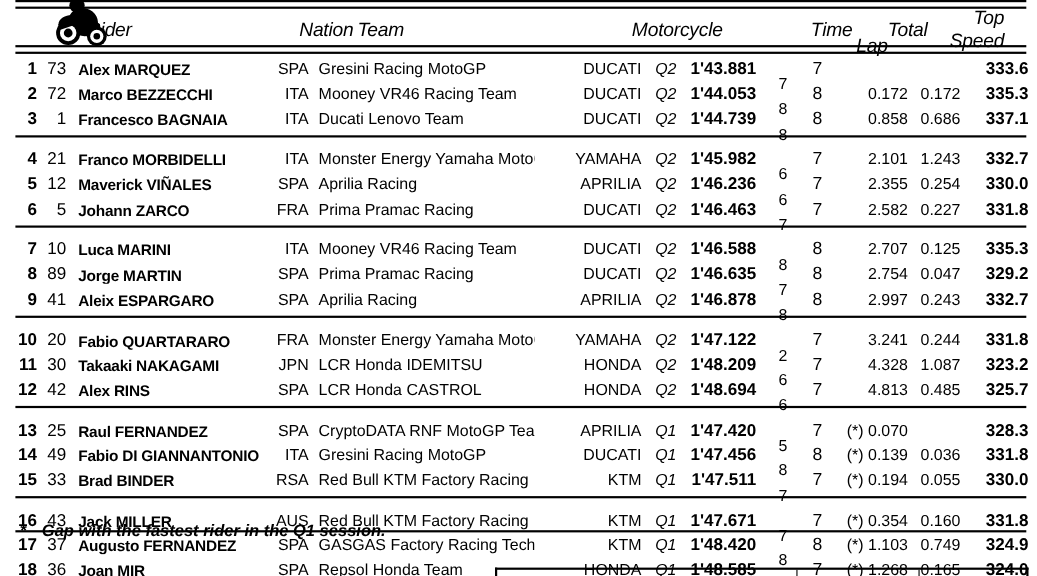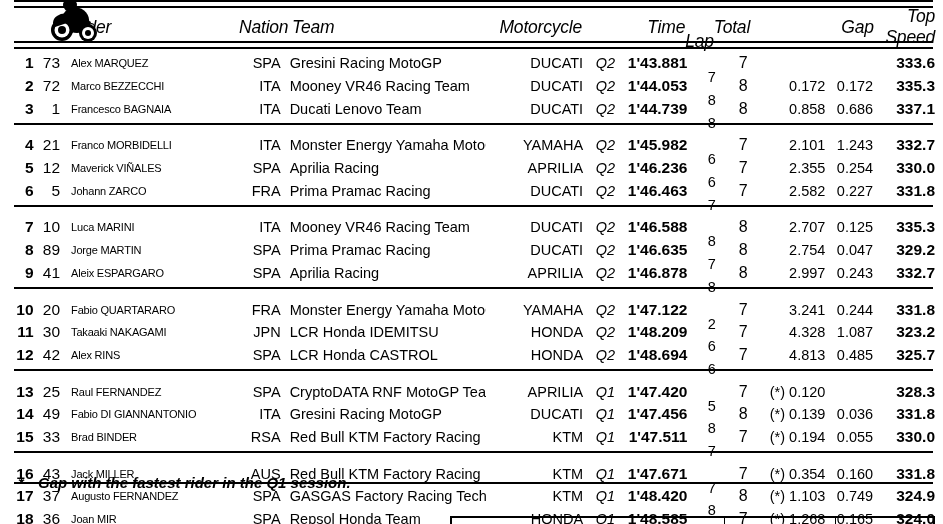--- a/index.html
+++ b/index.html
@@ -82,21 +82,21 @@
   .header-row .c-team    { text-align: left; }
   .header-row .c-nation  { text-align: right; }
   .header-row .c-gapgrp  { width: 142px; text-align: right; }
   .header-row .c-speed   { width: 70px; text-align: right; padding-right: 8px; }
 
   
   .body-rows { position: absolute; left: 0; right: 0; top: 52px; }
 
   .pos   { font-weight: bold; font-size: 15.5px; }
   .num   { font-weight: normal; font-size: 15.5px; }
-  .rider { font-weight: normal; font-size: 11px; letter-spacing: -0.2px; }
+  .rider { font-weight: bold; font-size: 14px; letter-spacing: -0.2px; }
   .nation{ font-weight: normal; font-size: 14.5px; }
   .team  { font-weight: normal; font-size: 14.5px; }
   .bike  { font-weight: normal; font-size: 14.5px; }
   .qual  { font-weight: normal; font-size: 14.5px; font-style: italic; }
   .time  { font-weight: bold; font-size: 15.5px; }
   .lap   { font-weight: normal; font-size: 14.5px; }
   .gap   { font-weight: normal; font-size: 14.5px; }
   .speed { font-weight: bold; font-size: 15.5px; }
 
   .group-sep {
@@ -176,21 +176,20 @@
     <div class="c-pos"></div>
     <div class="c-num"></div>
     <div class="c-rider">Rider</div>
     <div class="c-nation">Nation</div>
     <div class="c-team">Team</div>
     <div class="c-bike">Motorcycle</div>
     <div class="c-q"></div>
     <div class="c-time">Time</div>
     <div class="c-lap">Lap</div>
     <div class="c-total">Total</div>
-    <div class="c-gapgrp">Gap</div>
     <div class="c-speed">Top Speed</div>
   </div>
 
   <div class="head-rules" style="top:41px;">
     <div class="rule-thin"></div>
     <div class="rule-gapsm"></div>
     <div class="rule-thin"></div>
   </div>
 
   <div class="body-rows" id="body-rows">
@@ -386,21 +385,21 @@
         <div class="c-pos pos">13</div>
         <div class="c-num num">25</div>
         <div class="c-rider rider">Raul FERNANDEZ</div>
         <div class="c-nation nation">SPA</div>
         <div class="c-team team">CryptoDATA RNF MotoGP Team</div>
         <div class="c-bike bike">APRILIA</div>
         <div class="c-q qual">Q1</div>
         <div class="c-time time">1'47.420</div>
         <div class="c-lap lap">5</div>
         <div class="c-total total">7</div>
-        <div class="c-gap gap">(*) 0.120</div>
+        <div class="c-gap gap">(*) 0.070</div>
         <div class="c-gap2 gap"></div>
         <div class="c-speed speed">328.3</div>
       </div>
       <div class="row">
         <div class="c-pos pos">14</div>
         <div class="c-num num">49</div>
         <div class="c-rider rider">Fabio DI GIANNANTONIO</div>
         <div class="c-nation nation">ITA</div>
         <div class="c-team team">Gresini Racing MotoGP</div>
         <div class="c-bike bike">DUCATI</div>

